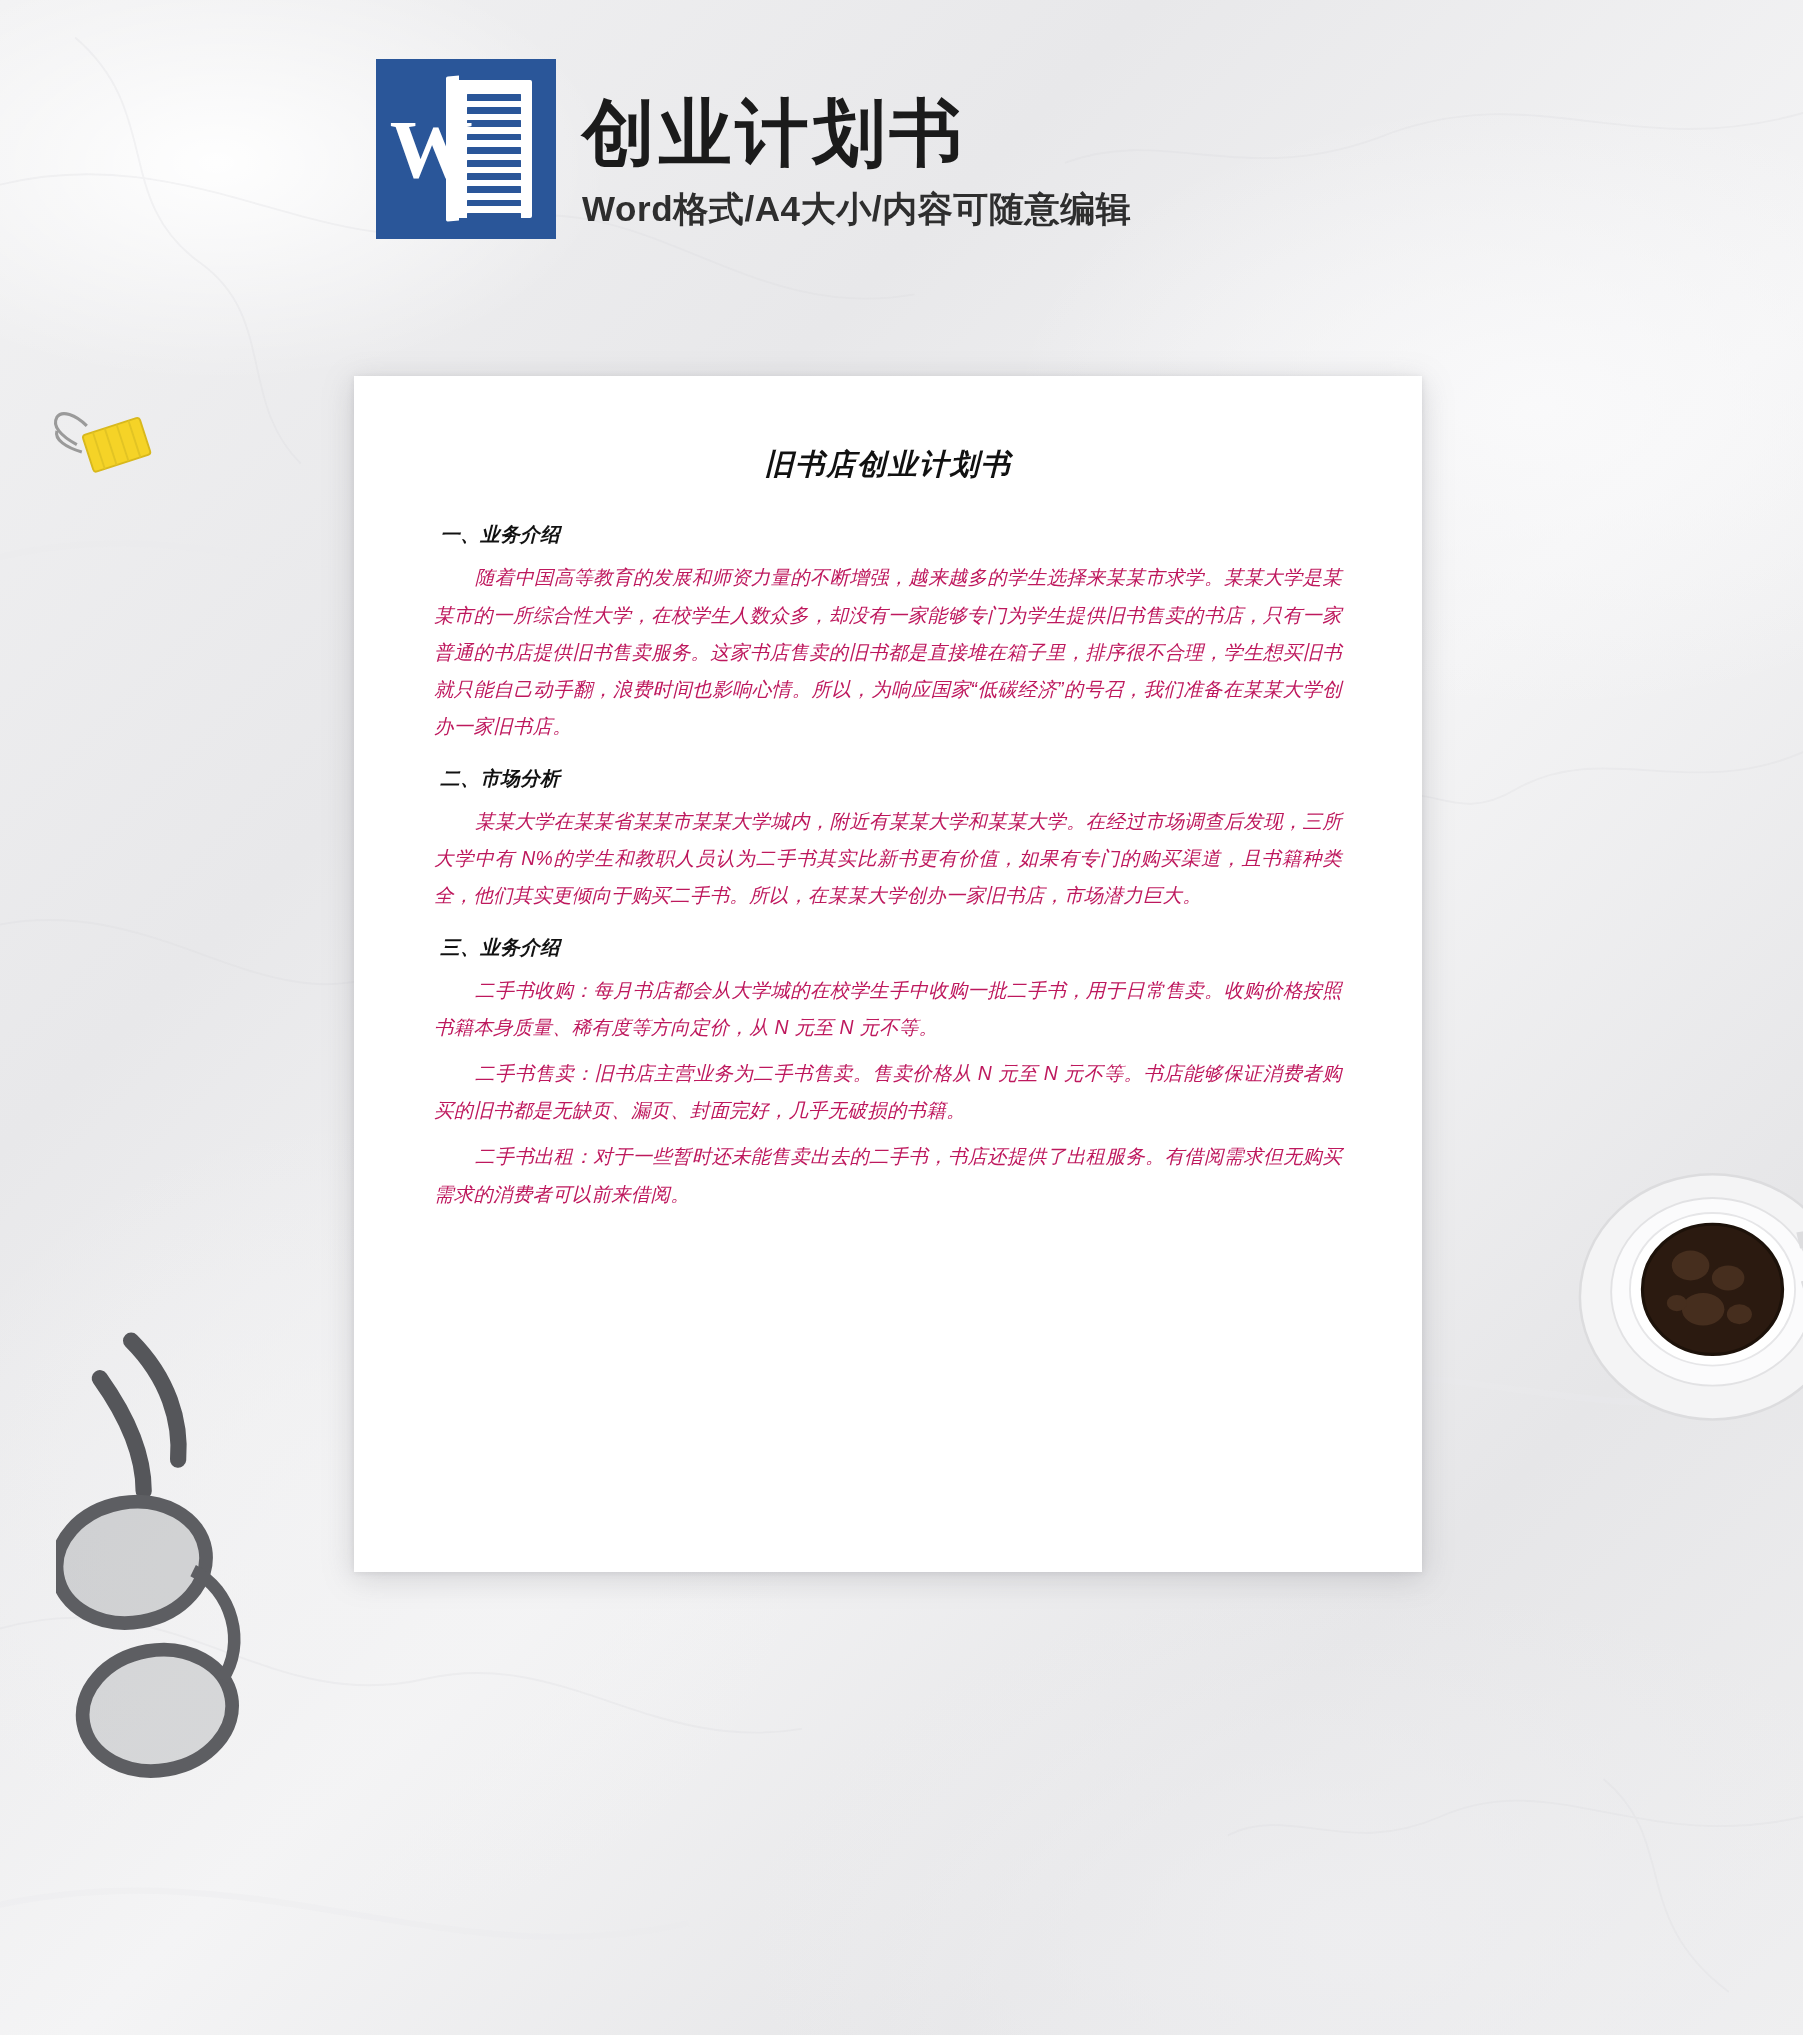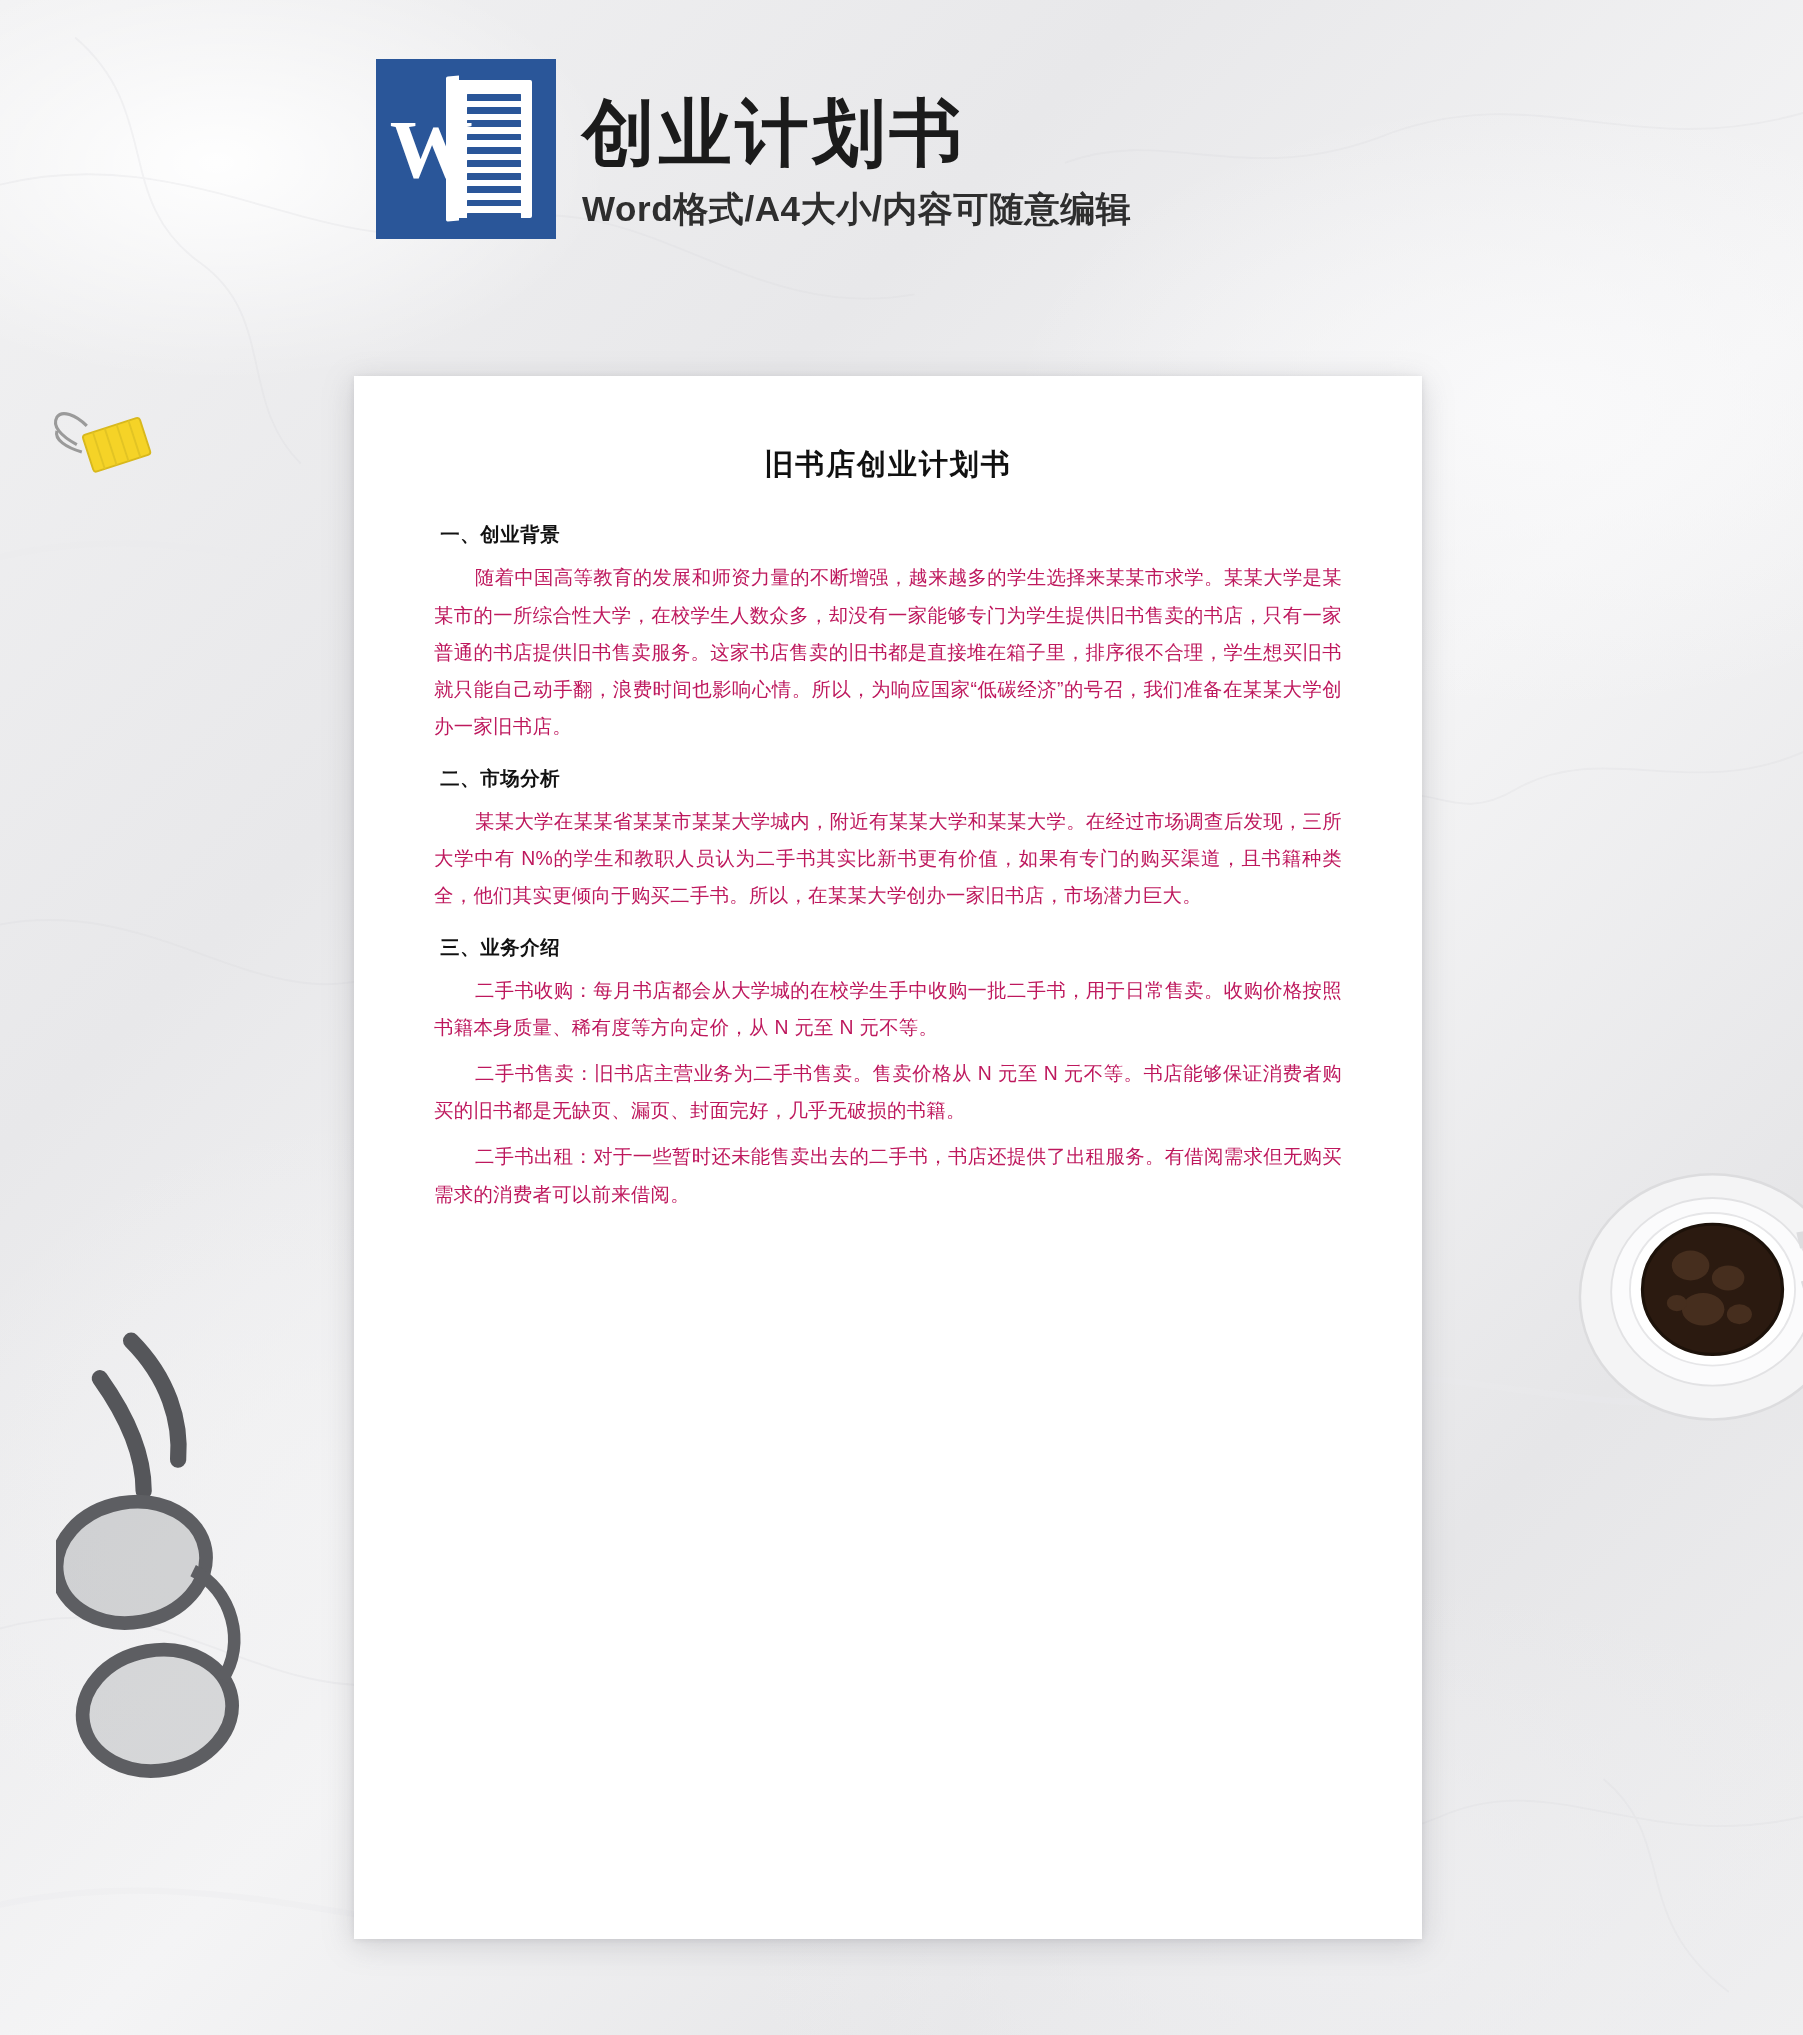--- a/index.html
+++ b/index.html
@@ -113,23 +113,24 @@
     letter-spacing: 0.6px;
     white-space: nowrap;
   }
 
   
   .paper {
     position: absolute;
     left: 354px;
     top: 376px;
     width: 1068px;
-    height: 1563px;
+    height: 1196px;
     background: #ffffff;
     box-shadow: 0 6.3px 29px rgba(120,120,125,0.28), 0 1.3px 6.3px rgba(120,120,125,0.18);
+    font-style: italic;
   }
   .doc-inner {
     padding: 69px 80px 0 80px;
   }
   .doc-title {
     text-align: center;
     font-size: 29px;
     font-weight: 700;
     color: #111;
     letter-spacing: 1.9px;
@@ -218,21 +219,21 @@
   <div class="header-text">
     <div class="title-main">创业计划书</div>
     <div class="title-sub">Word格式/A4大小/内容可随意编辑</div>
   </div>
 </div>
 
 <div class="paper">
   <div class="doc-inner">
     <div class="doc-title">旧书店创业计划书</div>
 
-    <div class="doc-h2">一、创业背景</div>
+    <div class="doc-h2">一、业务介绍</div>
     <p class="doc-p">随着中国高等教育的发展和师资力量的不断增强，越来越多的学生选择来某某市求学。某某大学是某某市的一所综合性大学，在校学生人数众多，却没有一家能够专门为学生提供旧书售卖的书店，只有一家普通的书店提供旧书售卖服务。这家书店售卖的旧书都是直接堆在箱子里，排序很不合理，学生想买旧书就只能自己动手翻，浪费时间也影响心情。所以，为响应国家“低碳经济”的号召，我们准备在某某大学创办一家旧书店。</p>
 
     <div class="doc-h2">二、市场分析</div>
     <p class="doc-p">某某大学在某某省某某市某某大学城内，附近有某某大学和某某大学。在经过市场调查后发现，三所大学中有 N%的学生和教职人员认为二手书其实比新书更有价值，如果有专门的购买渠道，且书籍种类全，他们其实更倾向于购买二手书。所以，在某某大学创办一家旧书店，市场潜力巨大。</p>
 
     <div class="doc-h2">三、业务介绍</div>
     <p class="doc-p">二手书收购：每月书店都会从大学城的在校学生手中收购一批二手书，用于日常售卖。收购价格按照书籍本身质量、稀有度等方向定价，从 N 元至 N 元不等。</p>
     <p class="doc-p">二手书售卖：旧书店主营业务为二手书售卖。售卖价格从 N 元至 N 元不等。书店能够保证消费者购买的旧书都是无缺页、漏页、封面完好，几乎无破损的书籍。</p>
     <p class="doc-p">二手书出租：对于一些暂时还未能售卖出去的二手书，书店还提供了出租服务。有借阅需求但无购买需求的消费者可以前来借阅。</p>
   </div>

